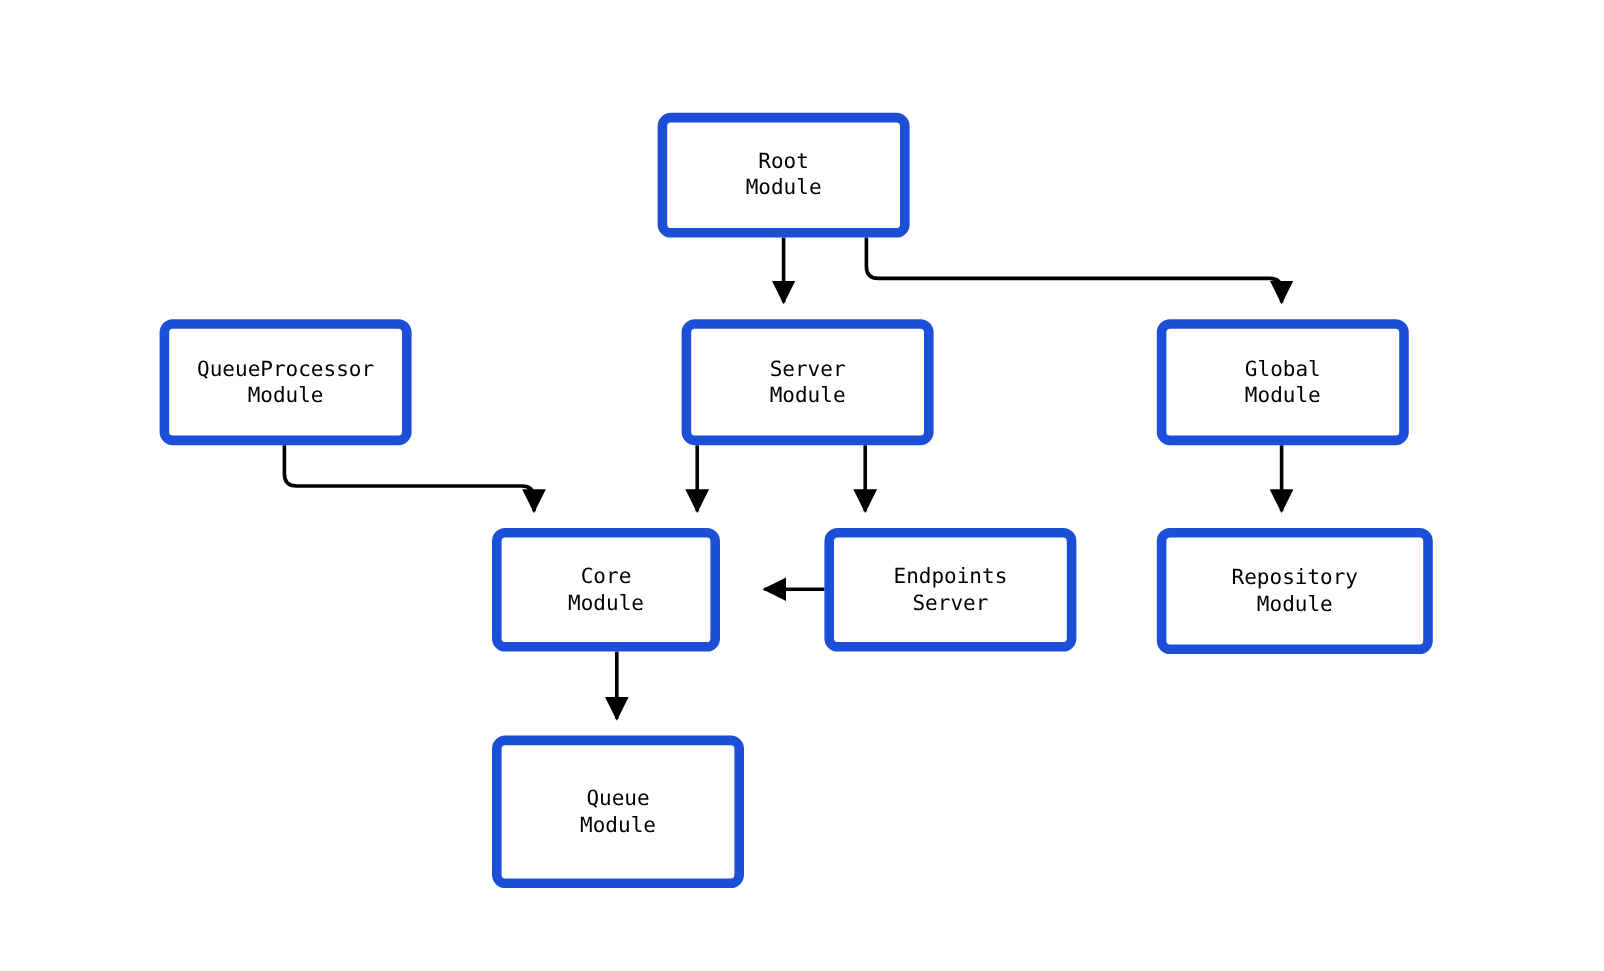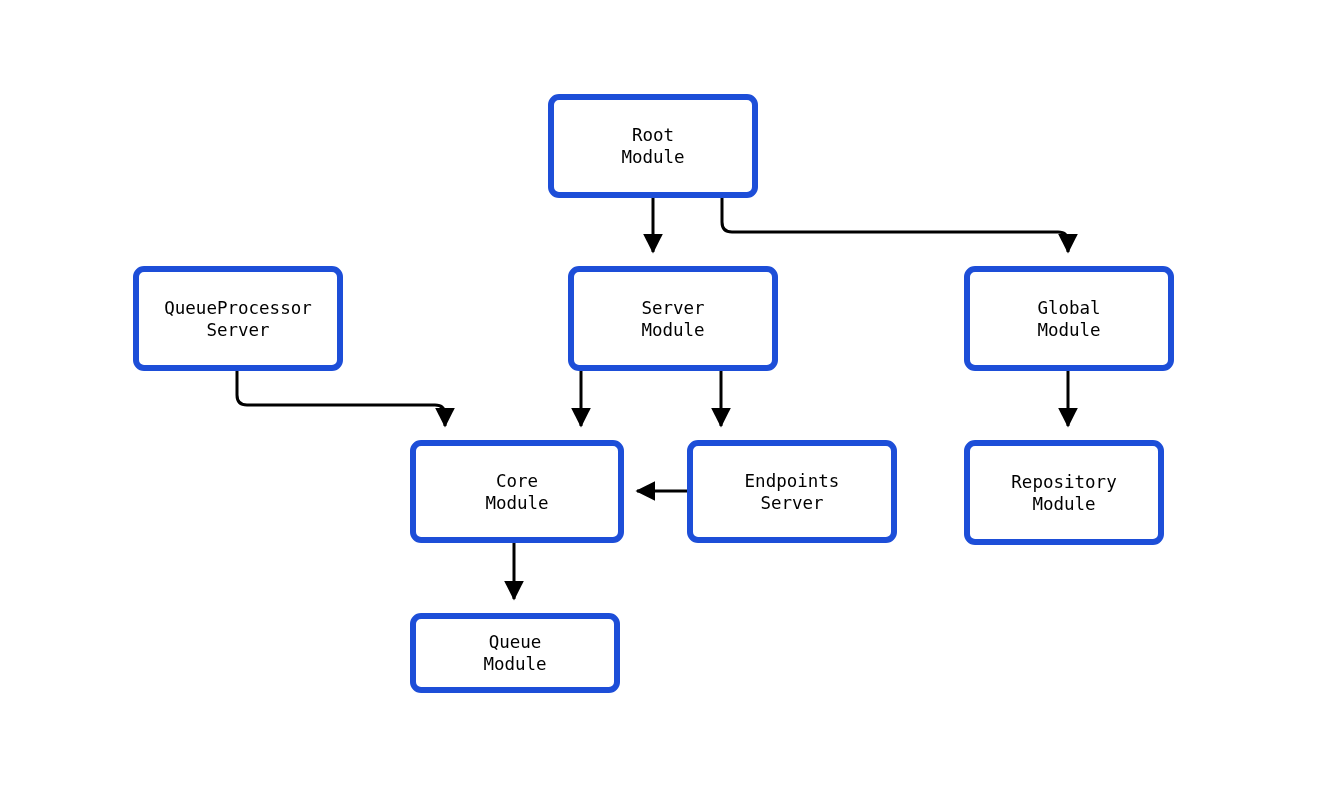--- a/index.html
+++ b/index.html
@@ -18,21 +18,21 @@
   #edges {
     position: absolute;
     left: 0;
     top: 0;
     width: 1337px;
     height: 809px;
   }
   .node {
     position: absolute;
     box-sizing: border-box;
-    border: 6px solid #1d4ed8;
+    border: 8px solid #1d4ed8;
     border-radius: 11px;
     background: #ffffff;
     display: flex;
     flex-direction: column;
     align-items: center;
     justify-content: center;
     z-index: 2;
   }
   .node-label {
     font-family: "DejaVu Sans Mono", "Liberation Mono", monospace;
@@ -90,46 +90,46 @@
     </g>
   </svg>
 
   <div class="node" style="left:548px; top:94px; width:210px; height:104px;">
     <div class="node-label">Root
 Module</div>
   </div>
 
   <div class="node" style="left:133px; top:266px; width:210px; height:105px;">
     <div class="node-label">QueueProcessor
-Server</div>
+Module</div>
   </div>
 
   <div class="node" style="left:548px; top:266px; width:210px; height:105px;margin-left:20px;">
     <div class="node-label">Server
 Module</div>
   </div>
 
   <div class="node" style="left:964px; top:266px; width:210px; height:105px;">
     <div class="node-label">Global
 Module</div>
   </div>
 
-  <div class="node" style="left:410px; top:440px; width:214px; height:103px;">
+  <div class="node" style="left:410px; top:440px; width:190px; height:103px;">
     <div class="node-label">Core
 Module</div>
   </div>
 
   <div class="node" style="left:687px; top:440px; width:210px; height:103px;">
     <div class="node-label">Endpoints
 Server</div>
   </div>
 
-  <div class="node" style="left:964px; top:440px; width:200px; height:105px;align-items:center;">
+  <div class="node" style="left:964px; top:440px; width:230px; height:105px;align-items:center;">
     <div class="node-label">Repository
 Module</div>
   </div>
 
-  <div class="node" style="left:410px; top:613px; width:210px; height:80px;">
+  <div class="node" style="left:410px; top:613px; width:210px; height:127px;">
     <div class="node-label">Queue
 Module</div>
   </div>
 
 </div>
 
 </body></html>

